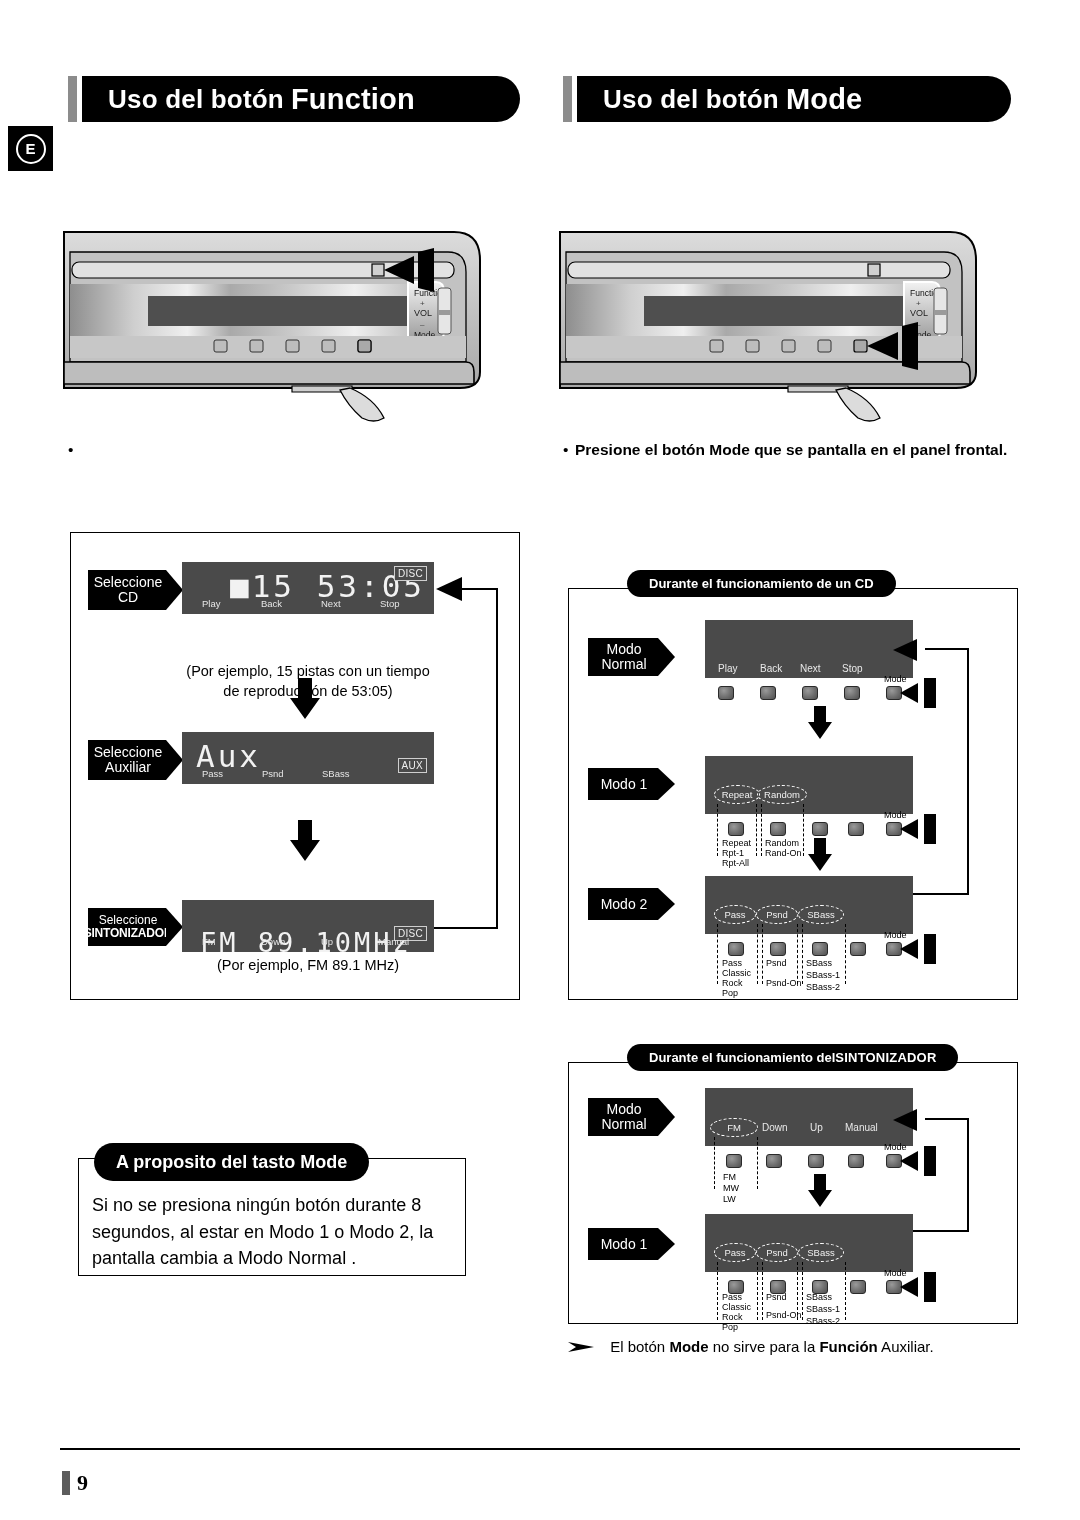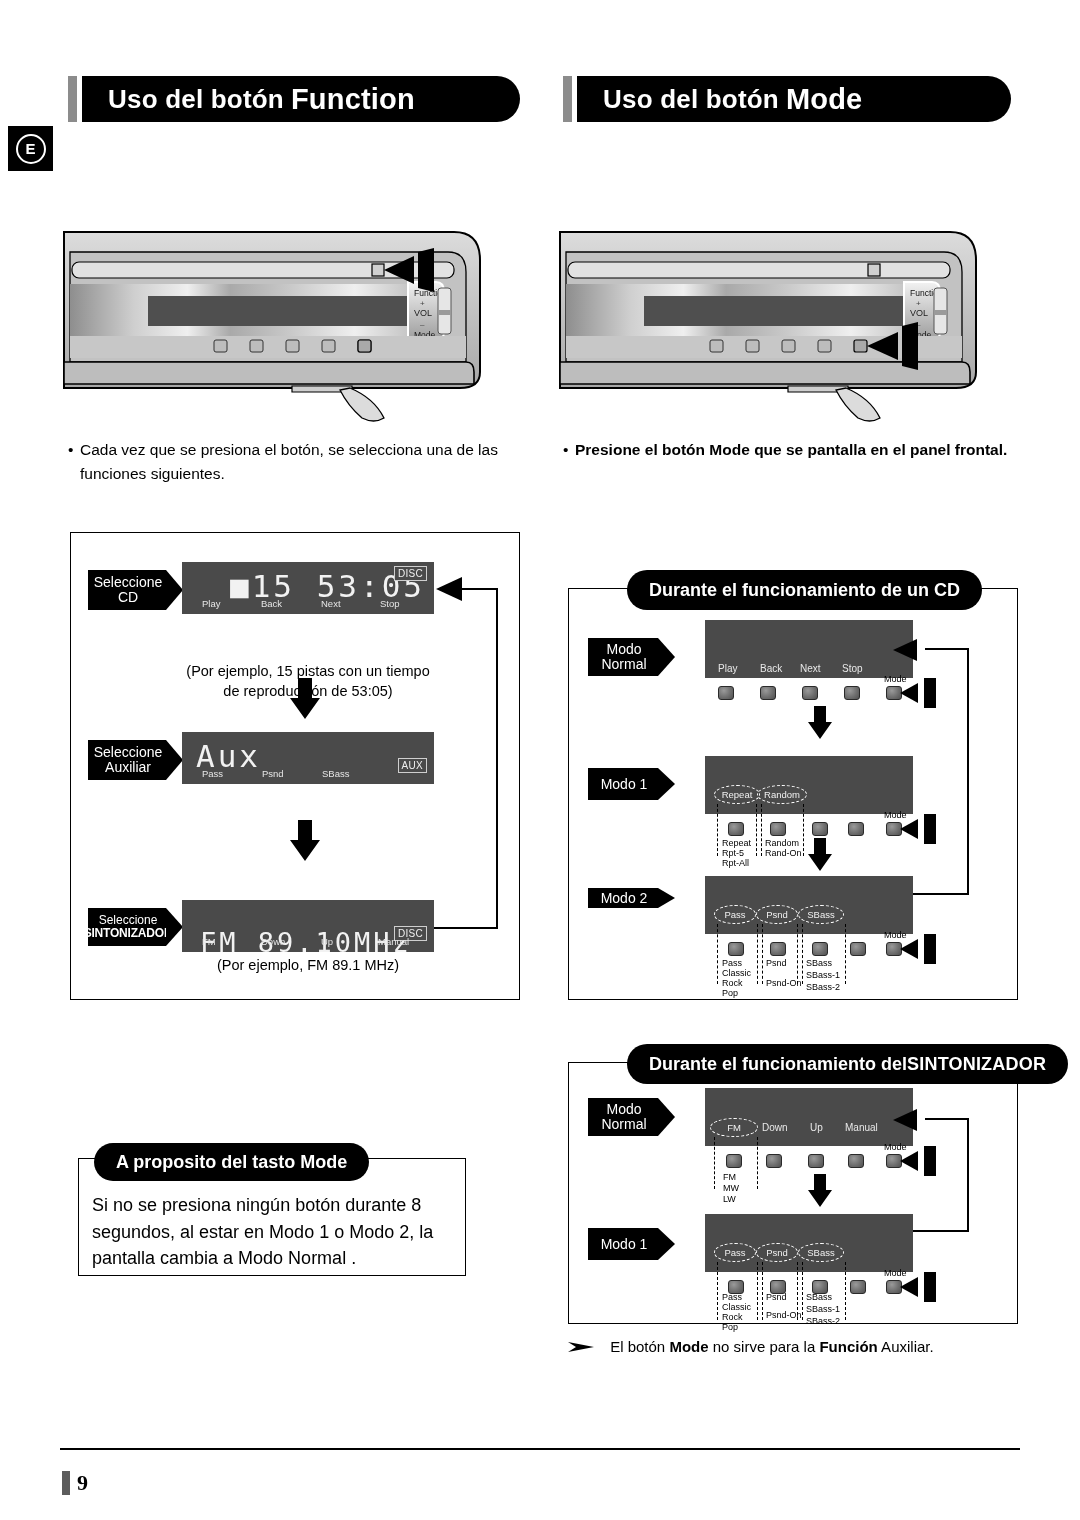--- a/index.html
+++ b/index.html
@@ -90,22 +90,22 @@
 
   
   .dn-arrow{ position:absolute; }
 
   
   .ln{ position:absolute; background:#000; }
   .grp-frame{ position:absolute; border:1.7px solid #000; background:transparent; }
   .grp-head{
     position:absolute; background:#000; color:#fff; border-radius:22px;
     display:flex; align-items:center; justify-content:center;
-    font-size:18px; font-weight:bold; white-space:nowrap; padding:0 22px;
-    height:40px;
+    font-size:13px; font-weight:bold; white-space:nowrap; padding:0 22px;
+    height:27px;
   }
   .grp-head .caps{ letter-spacing:.2px; }
 
   
   .panel{ position:absolute; background:#4a4a4a; }
   .panel-lbl{ position:absolute; font-size:10px; color:#e8e8e8; white-space:nowrap;}
   .btn-sq{
     position:absolute; width:16px; height:14px; border-radius:3px;
     background:radial-gradient(circle at 35% 30%, #9a9a9a 0%, #6e6e6e 55%, #4f4f4f 100%);
     border:1.2px solid #2a2a2a;
@@ -242,21 +242,20 @@
     <path d="M230 164 h60 v6 h-60 z" fill="#cfcfcf" stroke="#000" stroke-width="1.2"></path>
     <path d="M288 166 q24 10 34 30 q-10 6 -22 0 q-14 -12 -22 -28 z" fill="#dcdcdc" stroke="#000" stroke-width="1.3"></path>
 
     <path d="M309 124 L340 110 L340 138 Z" fill="#000"></path>
     <path d="M344 104 L360 100 L360 148 L344 144 Z" fill="#000"></path>
   </svg>
 </div>
 
 <div class="para" style="left:80px; top:438px; width:430px;">
   <span class="bullet">•</span>
-  <span>Cada vez que se presiona el botón, se selecciona una de las funciones siguientes.</span>
 </div>
 
 <div class="para" style="left:575px; top:438px; width:450px;">
   <span class="bullet">•</span>
   <span class="hdr">Presione el botón Mode que se pantalla en el panel frontal.</span>
 </div>
 
 <div class="flow-box" style="left:70px; top:532px; width:450px; height:468px;"></div>
 
 <div class="tag" style="left:88px; top:570px; width:78px; height:40px;">
@@ -384,31 +383,31 @@
   <svg width="40" height="30" viewBox="0 0 40 30">
     <path d="M0 15 L18 5 L18 25 Z" fill="#000"></path>
     <path d="M24 0 L36 -3 L36 33 L24 30 Z" fill="#000"></path>
   </svg>
 </div>
 <div class="dashline" style="left:717px; top:804px; height:52px;"></div>
 <div class="dashline" style="left:756px; top:804px; height:52px;"></div>
 <div class="dashline" style="left:761px; top:804px; height:52px;"></div>
 <div class="dashline" style="left:803px; top:804px; height:52px;"></div>
 <div class="mini-lbl" style="left:722px; top:838px;">Repeat</div>
-<div class="mini-lbl" style="left:722px; top:848px;">Rpt-5</div>
+<div class="mini-lbl" style="left:722px; top:848px;">Rpt-1</div>
 <div class="mini-lbl" style="left:722px; top:858px;">Rpt-All</div>
 <div class="mini-lbl" style="left:765px; top:838px;">Random</div>
 <div class="mini-lbl" style="left:765px; top:848px;">Rand-On</div>
 <div class="dn-arrow" style="left:806px; top:838px;">
   <svg width="28" height="34" viewBox="0 0 28 34">
     <path d="M8 0 h12 v16 h6 L14 33 L2 16 h6 z" fill="#000"></path>
   </svg>
 </div>
 
-<div class="tag" style="left:588px; top:888px; width:70px; height:20px;">
+<div class="tag" style="left:588px; top:888px; width:70px; height:32px;">
   <span class="l1">Modo 2</span>
 </div>
 <div class="panel" style="left:705px; top:876px; width:208px; height:58px;"></div>
 <div class="ellipse" style="left:714px; top:905px; width:42px; height:19px;">
   <span>Pass</span>
 </div>
 <div class="ellipse" style="left:756px; top:905px; width:42px; height:19px;">
   <span>Psnd</span>
 </div>
 <div class="ellipse" style="left:798px; top:905px; width:46px; height:19px;">

